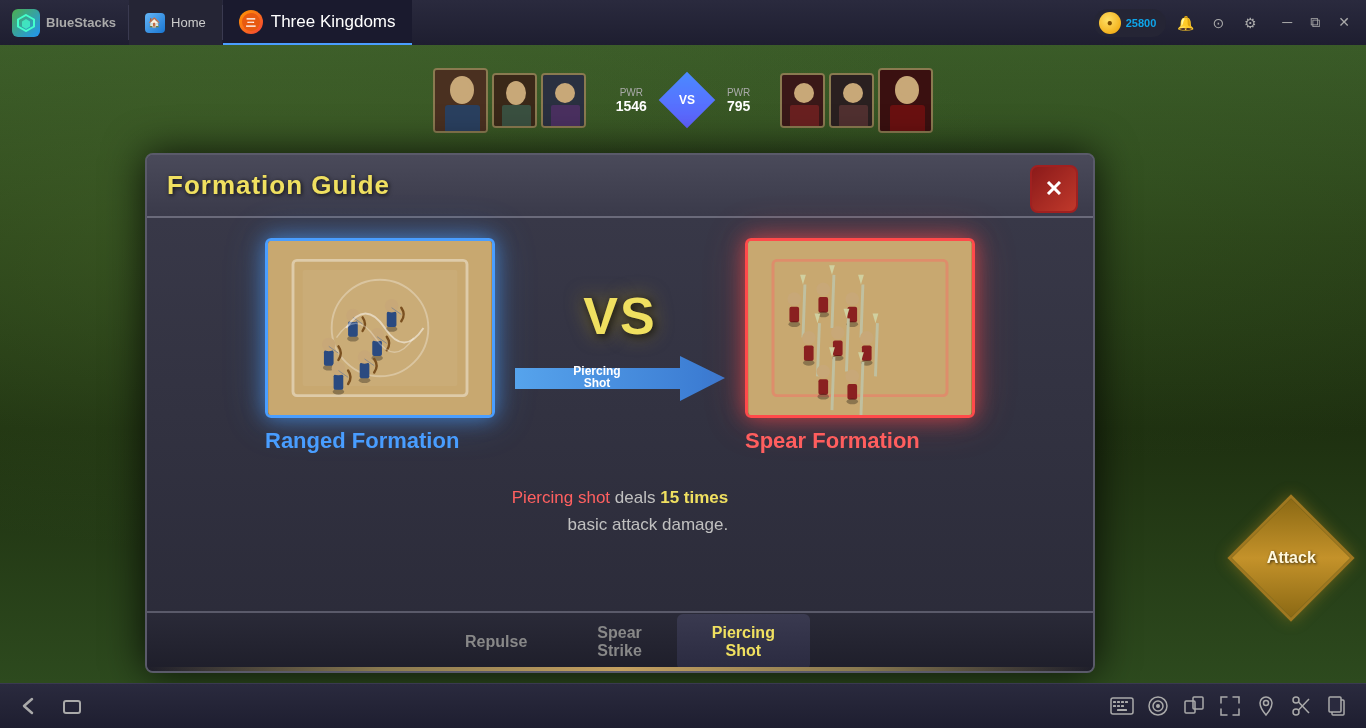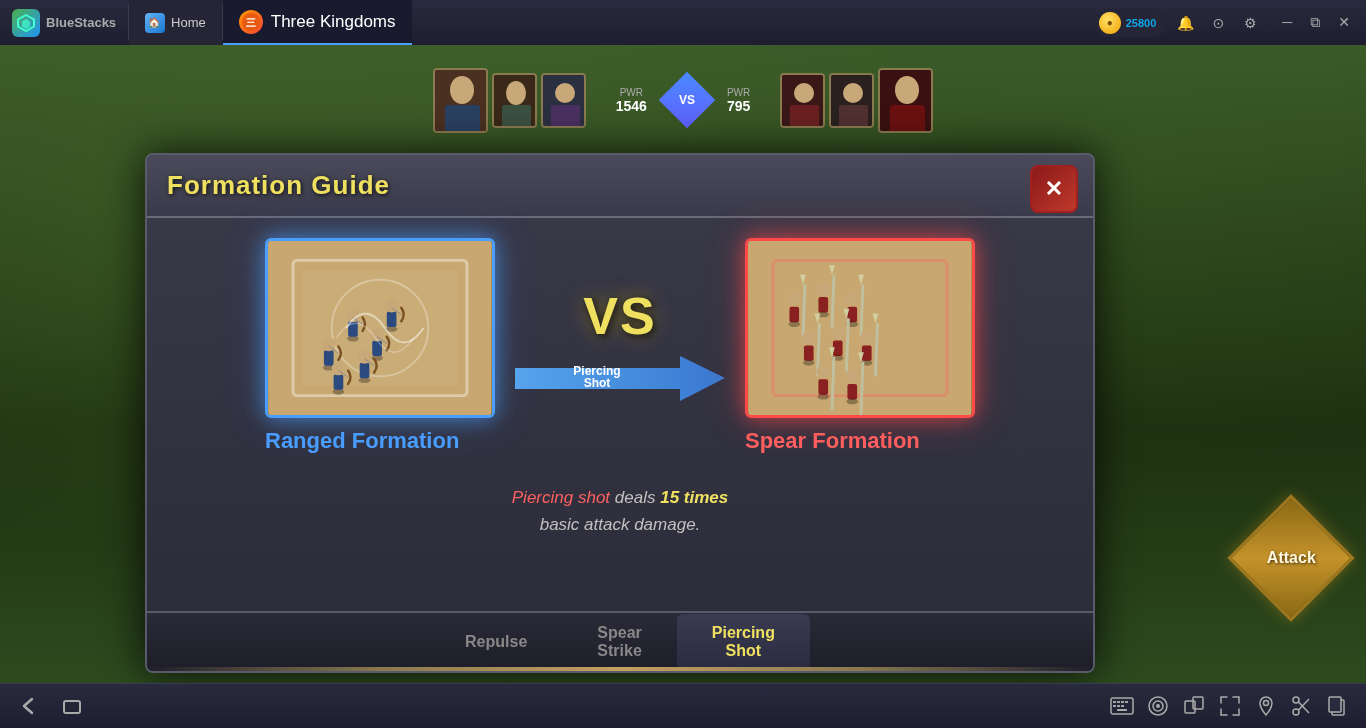--- a/index.html
+++ b/index.html
@@ -390,23 +390,22 @@
       letter-spacing: 2px;
     }
     .arrow-container {
       display: flex;
       align-items: center;
       position: relative;
     }
 
     
     .description-area {
-      text-align: center;
+      text-align: right;
       padding: 10px 0;
-      font-style: italic;
     }
     .desc-line {
       font-size: 17px;
       color: #c0c0c0;
       line-height: 1.6;
     }
     .desc-highlight-red { color: #ff6060; }
     .desc-highlight-yellow { color: #f0e060; font-weight: bold; }
 
     

